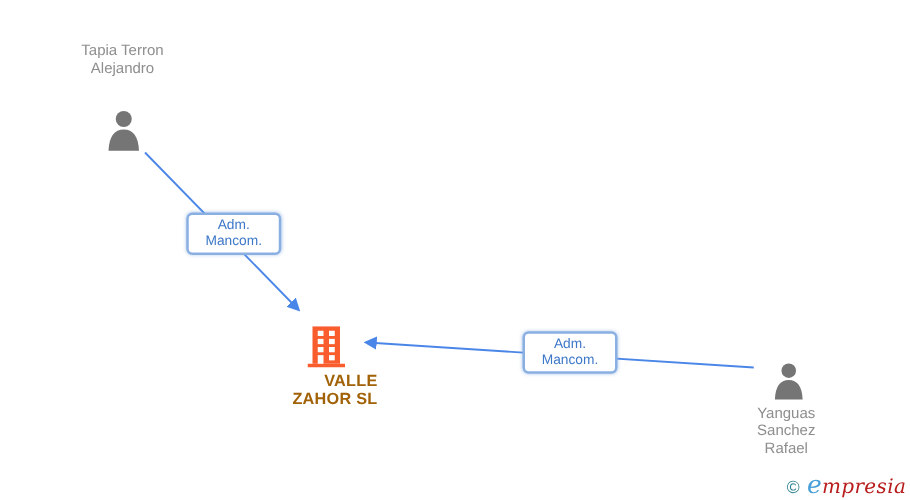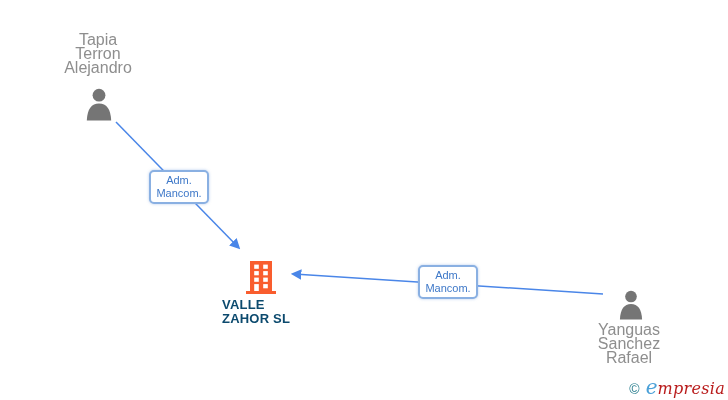--- a/index.html
+++ b/index.html
@@ -16,39 +16,39 @@
     left: 0; top: 0;
     width: 728px; height: 400px;
     z-index: 1;
   }
   .node { position: absolute; z-index: 2; }
   .person-label {
     position: absolute;
     z-index: 2;
     width: 70px;
     text-align: center;
-    font-size: 16px;
+    font-size: 12px;
     line-height: 14px;
     color: #8e8e8e;
   }
   .company-label {
     position: absolute;
     z-index: 2;
     width: 80px;
-    text-align: left;
+    text-align: right;
     font-size: 13px;
     line-height: 14px;
     font-weight: bold;
-    color: #0c4a6e;
+    color: #a16207;
     letter-spacing: 0.2px;
   }
   .edge-label-box {
     position: absolute;
     z-index: 3;
-    width: 60px;
+    width: 76px;
     height: 34px;
     box-sizing: border-box;
     background: #ffffff;
     border: 2px solid #8ab0e2;
     border-radius: 5px;
     box-shadow: 0 0 3px rgba(120, 160, 220, 0.55);
     display: flex;
     align-items: center;
     justify-content: center;
     text-align: center;

